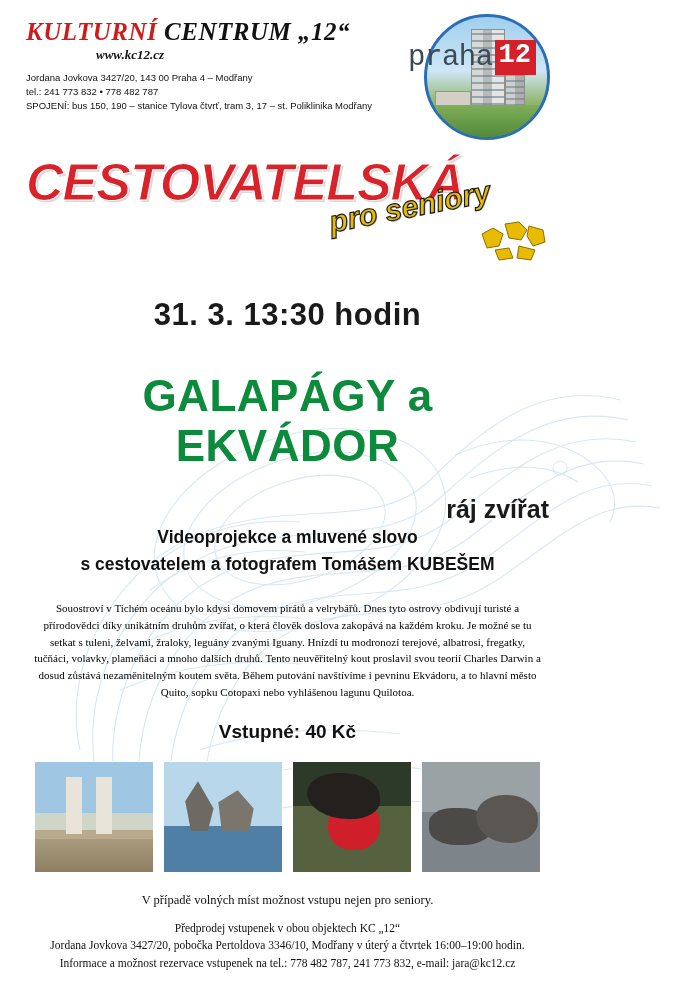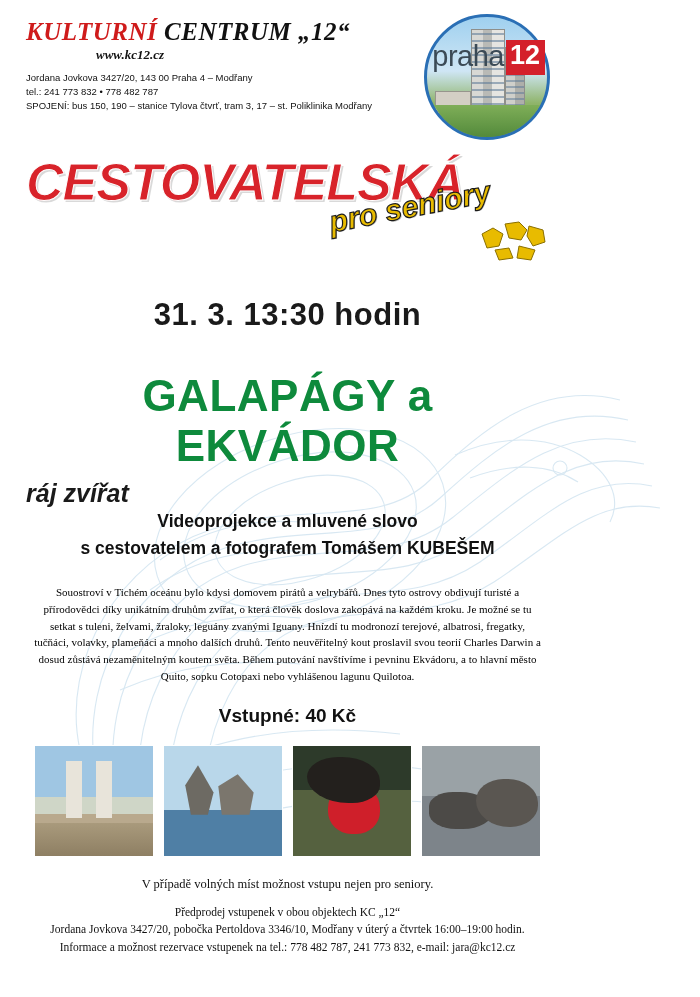--- a/index.html
+++ b/index.html
@@ -102,24 +102,24 @@
     left: 8px; top: 74px; width: 36px; height: 22px;
     background: #d3cfc4; border: 1px solid #97958c;
   }
   .med-green {
     position: absolute; left: 0; bottom: 0; width: 126px; height: 32px;
     background: linear-gradient(#7fae58, #538a3b);
   }
 
   .praha-logo {
     position: absolute;
-    right: 4px; top: 22px;
+    right: 13px; top: 22px;
     display: flex;
-    align-items: flex-start;
-    font-family: Liberation Sans, sans-serif;
+    align-items: center;
+    font-family: Liberation Mono, monospace;
   }
   .praha-word {
     font-size: 29px;
     color: #3b4a56;
     letter-spacing: -0.5px;
   }
   .praha-num {
     background: #d4202b;
     color: #ffffff;
     font-size: 27px;
@@ -188,26 +188,25 @@
   
   .main-title {
     text-align: center;
     margin-top: 38px;
     font-size: 44px;
     font-weight: bold;
     color: #0e8a3c;
     letter-spacing: 0.5px;
   }
   .sub-title {
-    text-align: left;
-    margin-top: 8px;
+    text-align: right;
+    margin-top: 24px;
     font-size: 25px;
     font-weight: bold;
     color: #1a1a1a;
-    font-style: italic;
   }
 
   
   .presenter {
     text-align: center;
     font-size: 17.5px;
     font-weight: bold;
     color: #111;
     line-height: 1.55;
   }

